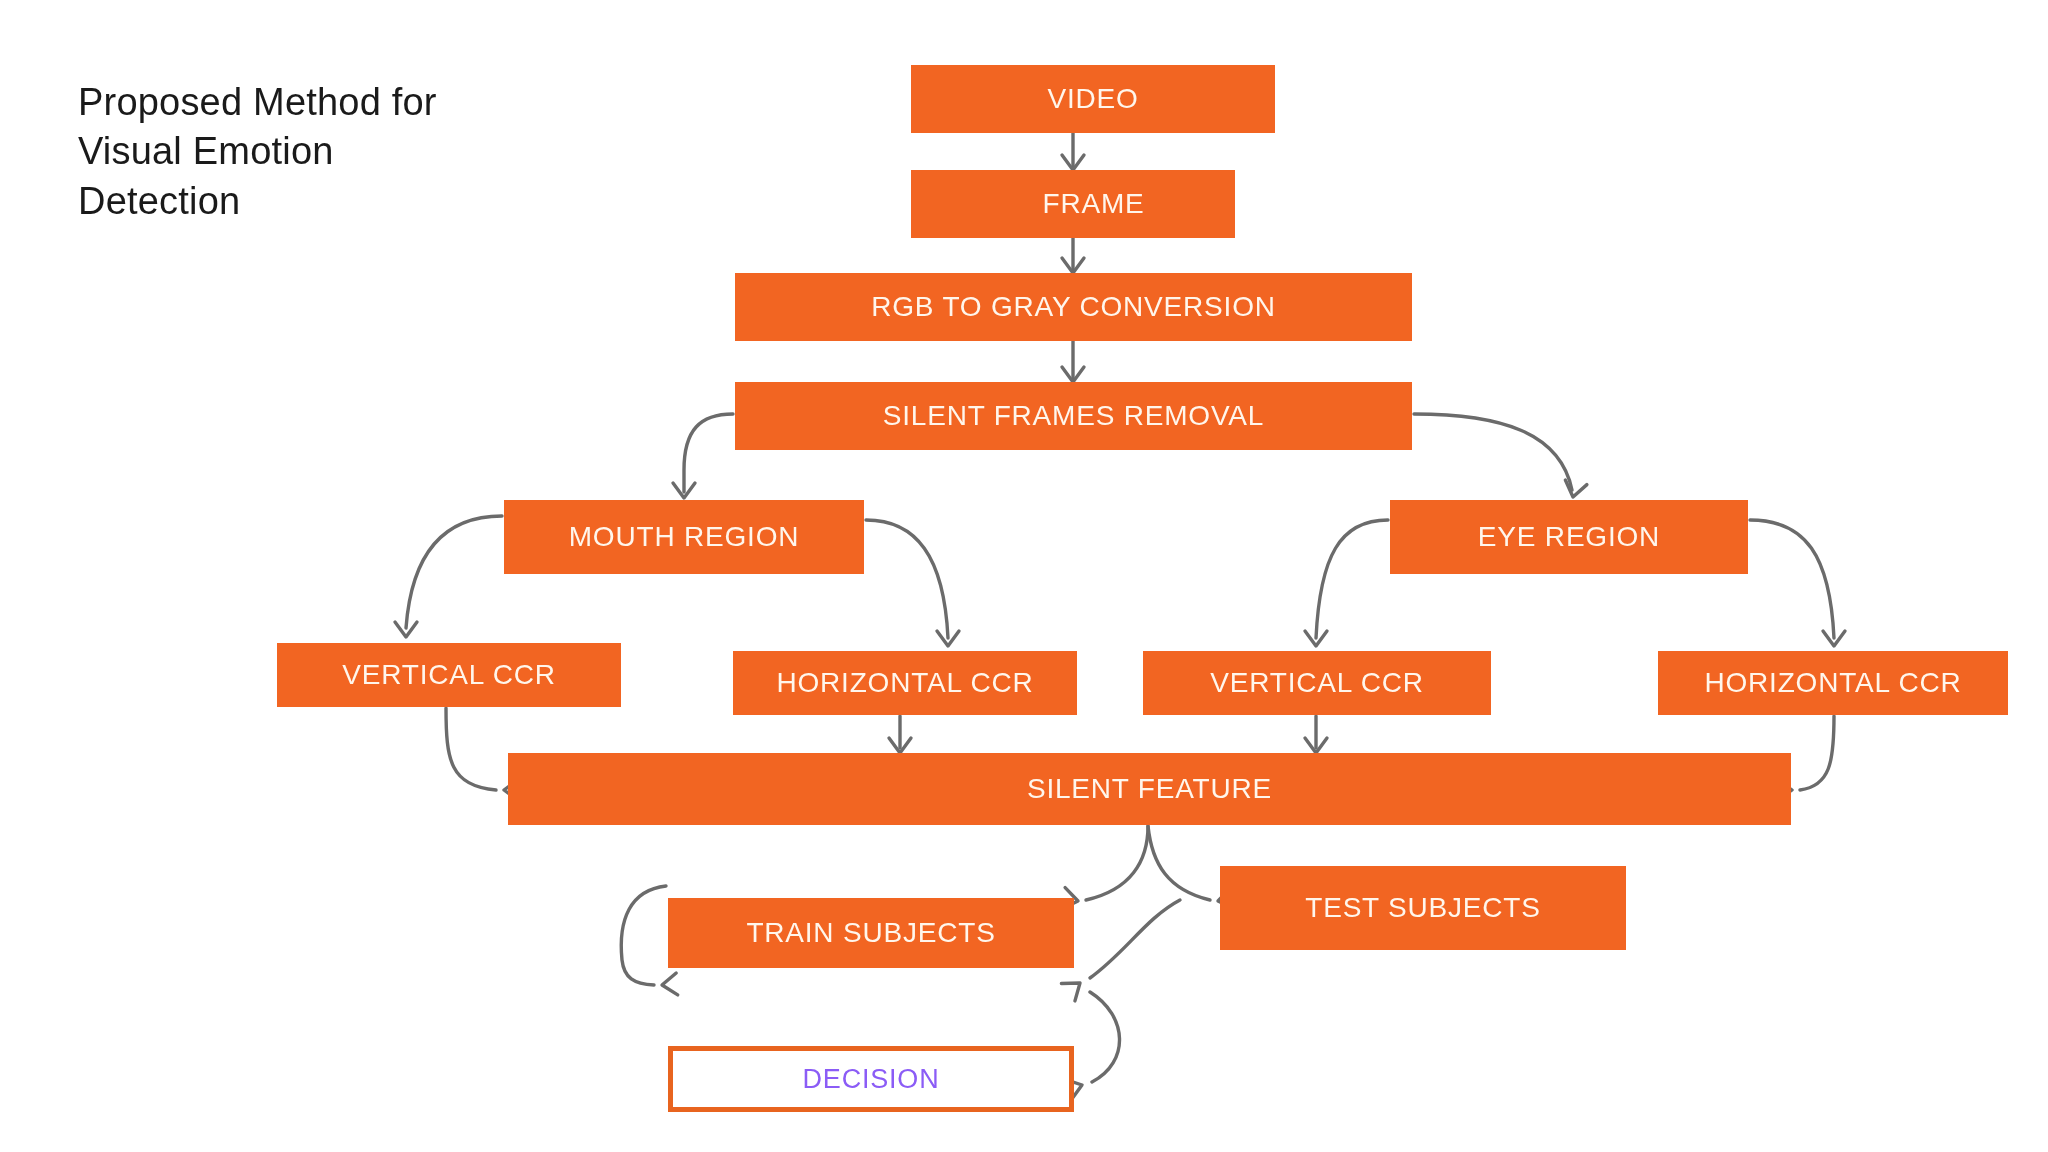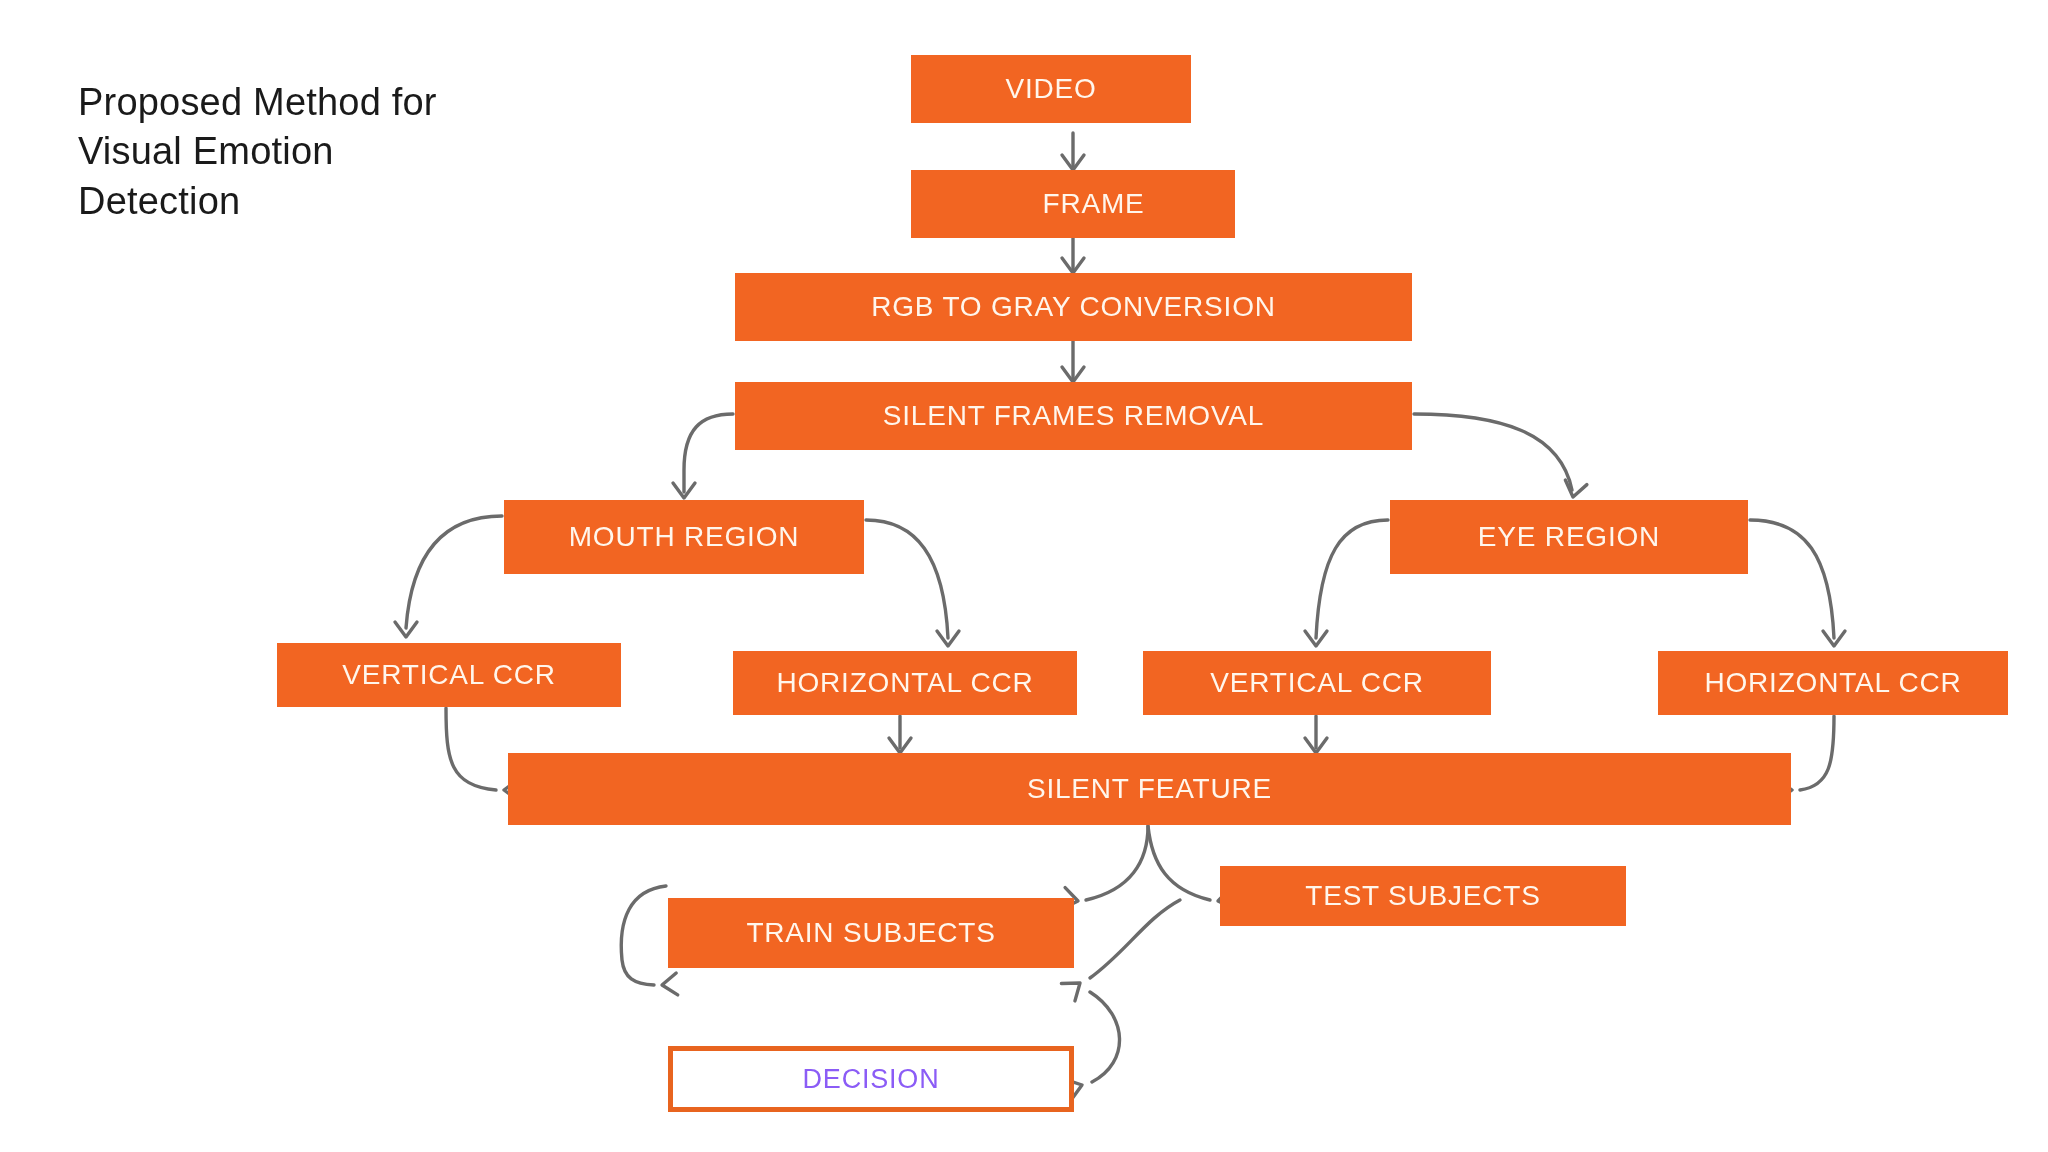--- a/index.html
+++ b/index.html
@@ -162,21 +162,21 @@
         <use href="#vhead" x="1082" y="1085" transform="rotate(-108 1082 1085)"></use>
       </g>
 
     </g>
   </svg>
 
   <div class="title">Proposed Method for
 Visual Emotion
 Detection</div>
 
-  <div class="node" style="left:911px;  top:55px;   width:280px;  height:68px;">VIDEO</div>
+  <div class="node" style="left:911px;  top:65px;   width:364px;  height:68px;">VIDEO</div>
 
   <div class="node" style="left:911px;  top:170px;  width:324px;  height:68px;padding-left:41px;">FRAME</div>
 
   <div class="node" style="left:735px;  top:273px;  width:677px;  height:68px;text-align:center;">RGB TO GRAY CONVERSION</div>
 
   <div class="node" style="left:735px;  top:382px;  width:677px;  height:68px;">SILENT FRAMES REMOVAL</div>
 
   <div class="node" style="left:504px;  top:500px;  width:360px;  height:74px;">MOUTH REGION</div>
 
   <div class="node" style="left:1390px; top:500px;  width:358px;  height:74px;">EYE REGION</div>
@@ -186,18 +186,18 @@
   <div class="node" style="left:733px;  top:651px;  width:344px;  height:64px;">HORIZONTAL CCR</div>
 
   <div class="node" style="left:1143px; top:651px;  width:348px;  height:64px;">VERTICAL CCR</div>
 
   <div class="node" style="left:1658px; top:651px;  width:350px;  height:64px;">HORIZONTAL CCR</div>
 
   <div class="node" style="left:508px;  top:753px;  width:1283px; height:72px;">SILENT FEATURE</div>
 
   <div class="node" style="left:668px;  top:866px;  width:406px;  height:70px;margin-top:32px;">TRAIN SUBJECTS</div>
 
-  <div class="node" style="left:1220px; top:866px;  width:406px;  height:60px;">TEST SUBJECTS</div>
+  <div class="node" style="left:1220px; top:866px;  width:406px;  height:84px;">TEST SUBJECTS</div>
 
 
   <div class="node outline" style="left:668px;  top:1046px; width:406px;  height:66px;">DECISION</div>
 
 </div>
 
 </body></html>

